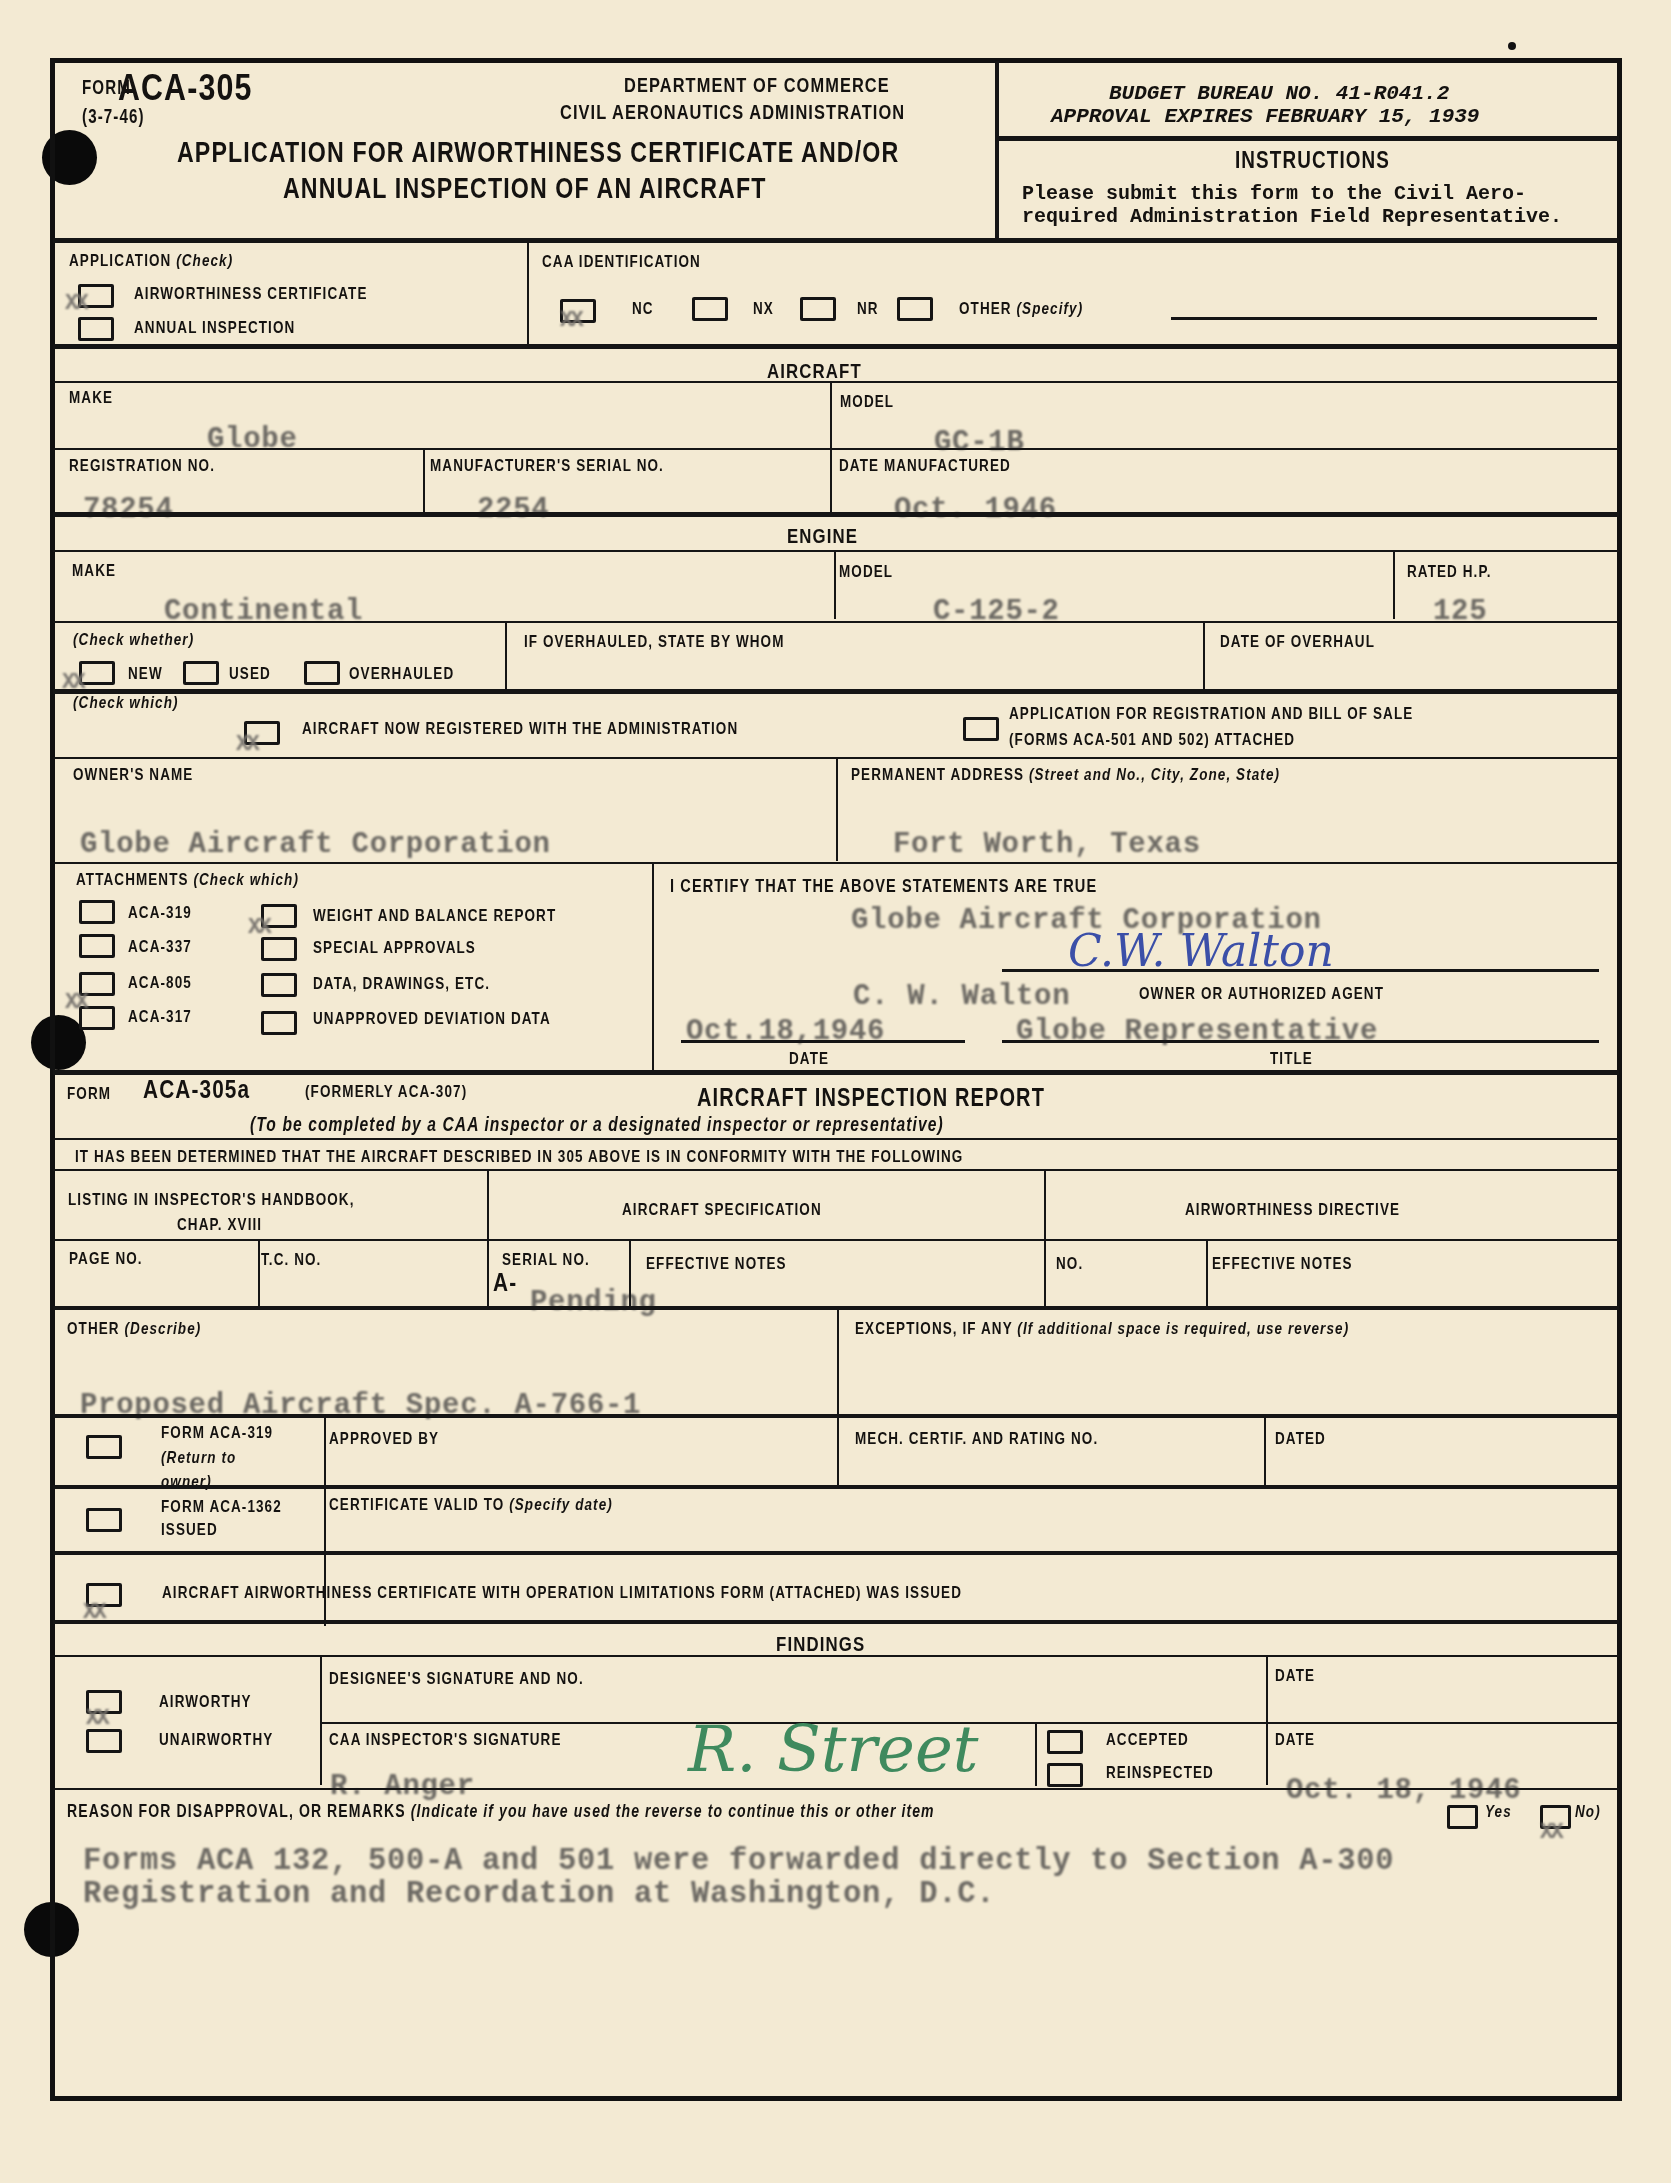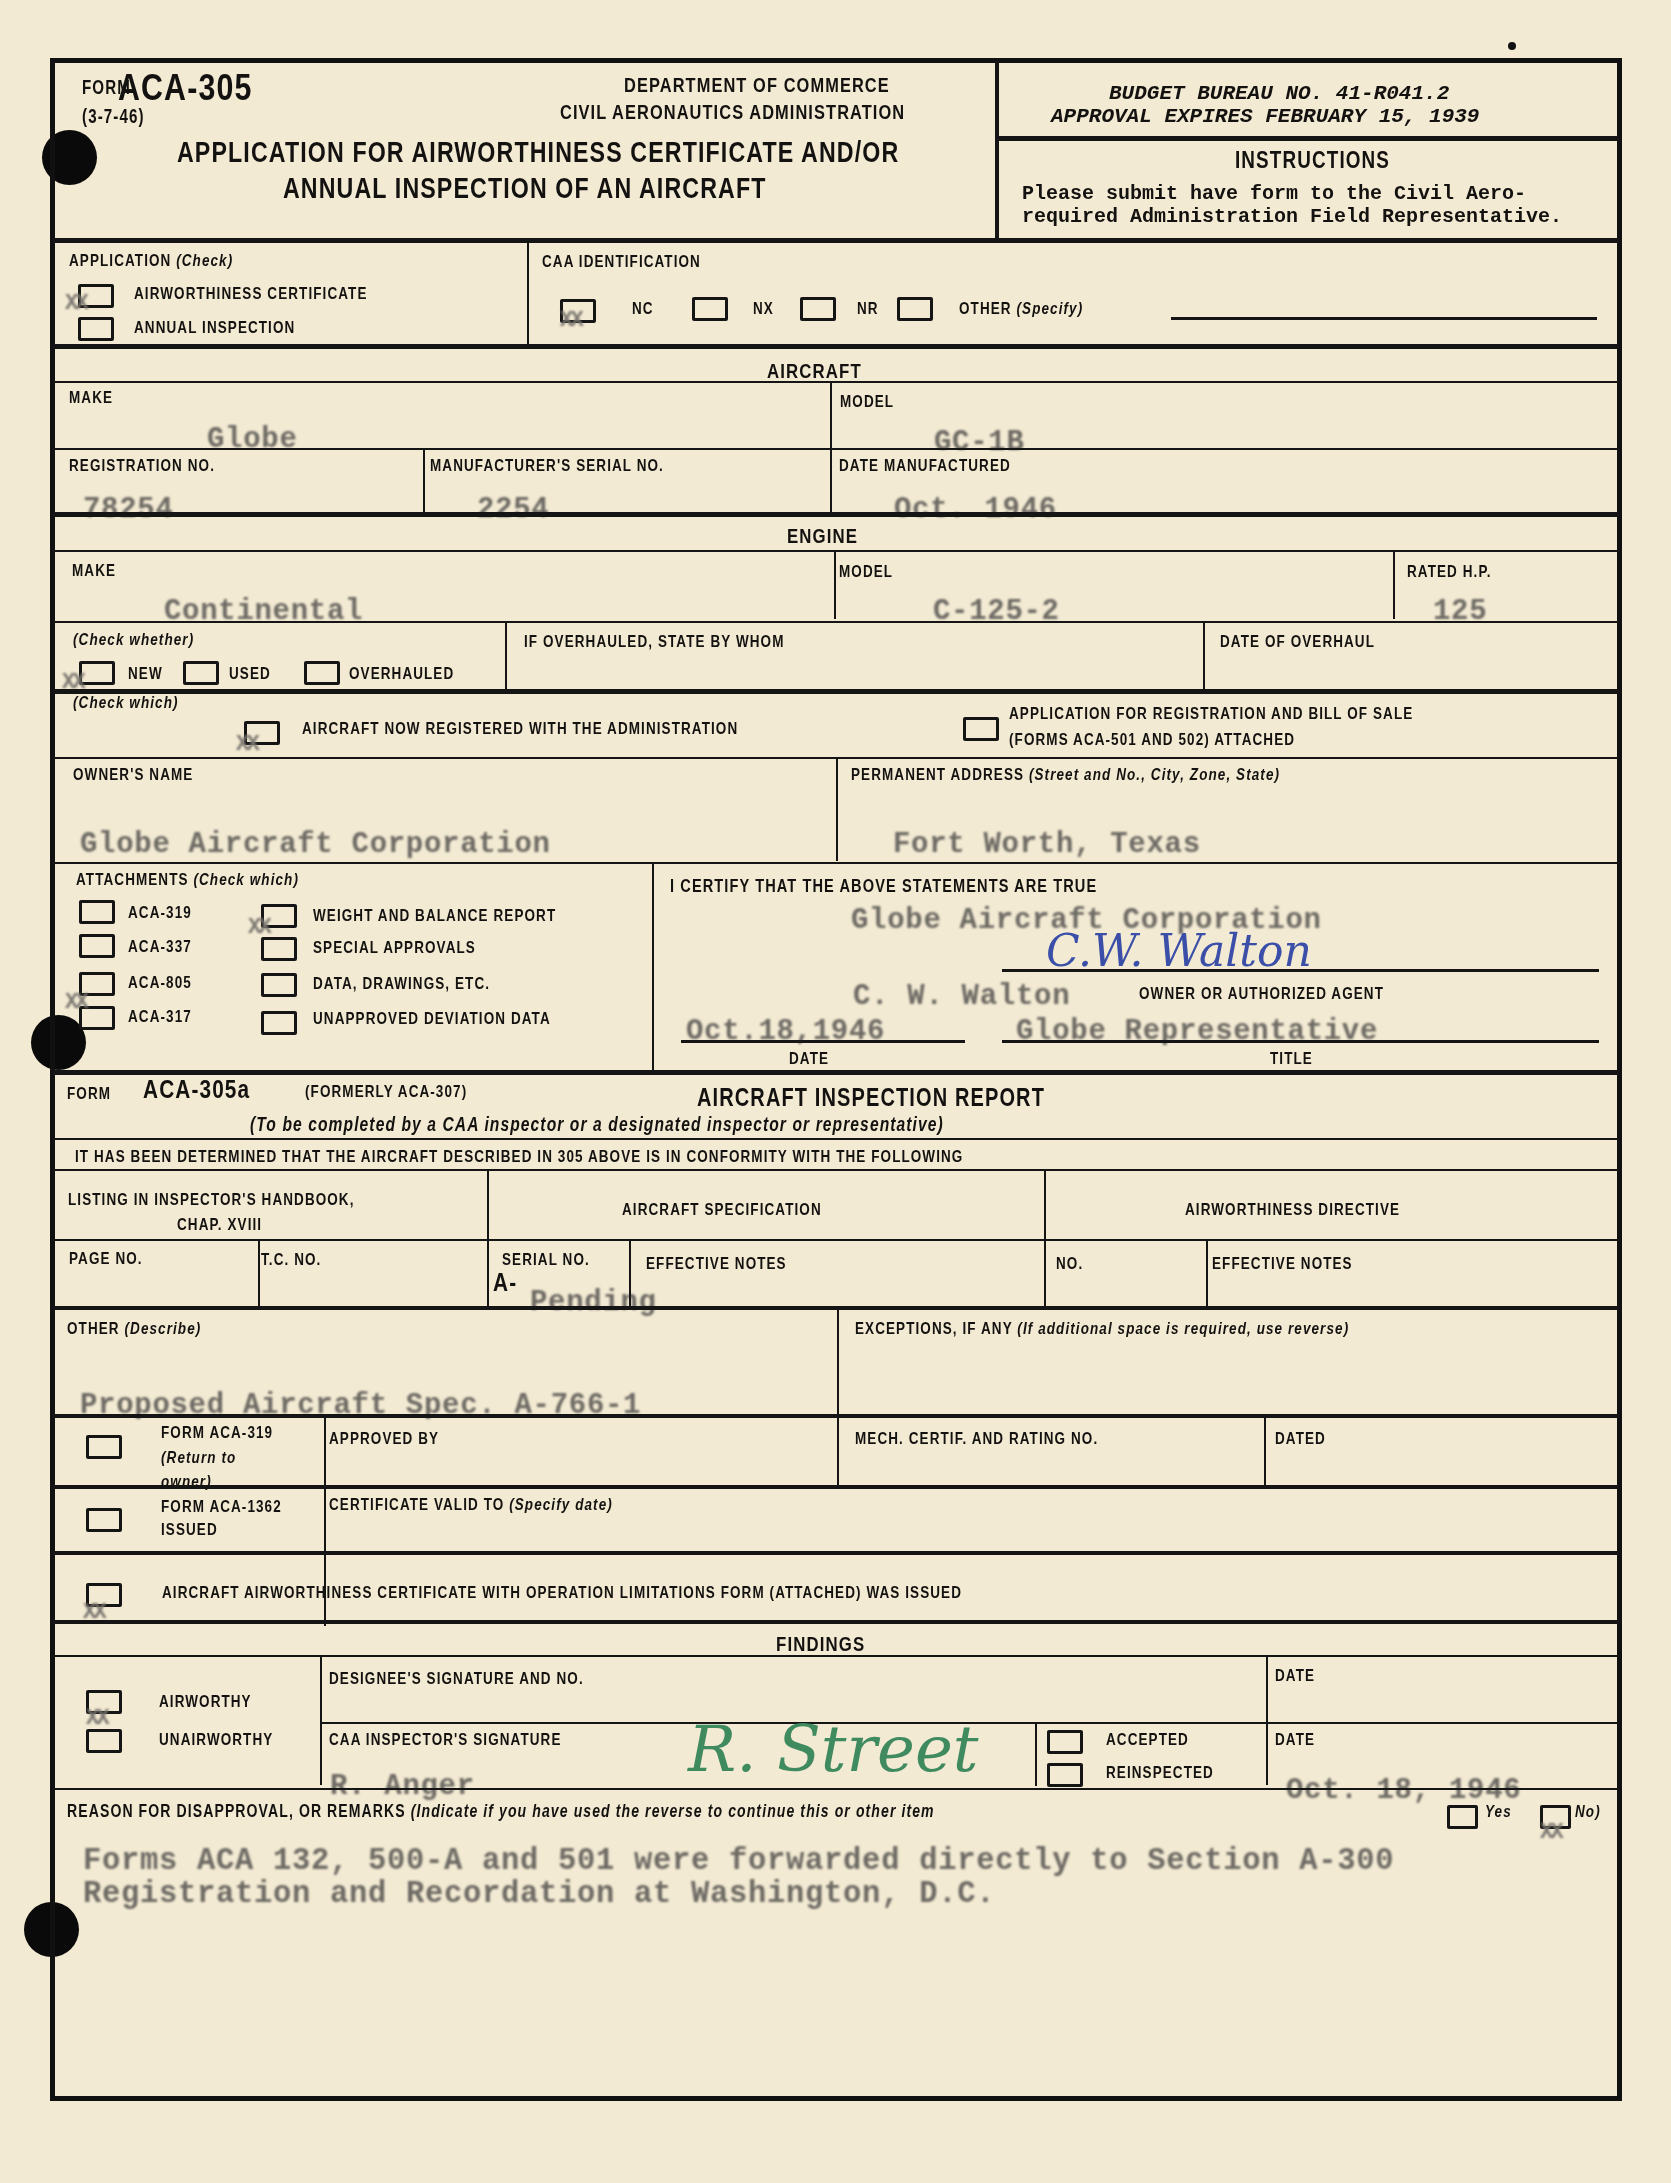--- a/index.html
+++ b/index.html
@@ -38,21 +38,21 @@
 <div class="lbl" style="left:624px;top:73px;font-size:21px;">DEPARTMENT OF COMMERCE</div>
 <div class="lbl" style="left:560px;top:100px;font-size:21px;">CIVIL AERONAUTICS ADMINISTRATION</div>
 <div class="hdr" style="left:177px;top:136px;font-size:29px;">APPLICATION FOR AIRWORTHINESS CERTIFICATE AND/OR</div>
 <div class="hdr" style="left:283px;top:172px;font-size:29px;">ANNUAL INSPECTION OF AN AIRCRAFT</div>
 
 <div class="vl thick" style="left:995px;top:61px;height:179px;"></div>
 <div class="hl" style="left:995px;top:136px;width:624px;border-top-width:5.5px;"></div>
 <div class="serif" style="left:1109px;top:82px;font-size:21px;font-style:italic;">BUDGET BUREAU NO. 41-R041.2</div>
 <div class="serif" style="left:1051px;top:105px;font-size:21px;font-style:italic;">APPROVAL EXPIRES  FEBRUARY 15, 1939</div>
 <div class="hdr" style="left:1235px;top:147px;font-size:23.6px;">INSTRUCTIONS</div>
-<div class="serif" style="left:1022px;top:182px;font-size:20px;">Please submit  have form to the Civil Aero-</div>
+<div class="serif" style="left:1022px;top:182px;font-size:20px;">Please submit  this form to the Civil Aero-</div>
 <div class="serif" style="left:1022px;top:205px;font-size:20px;">required Administration Field Representative.</div>
 
 <div class="hl" style="left:53px;top:238px;width:1566px;border-top-width:5.5px;"></div>
 
 <div class="lbl" style="left:69px;top:250px;"><span>APPLICATION</span> <i>(Check)</i></div>
 <div class="cb" style="left:78px;top:284px;"></div>
 <div class="xx" style="left:65px;top:291px;">XX</div>
 <div class="lbl" style="left:134px;top:283px;">AIRWORTHINESS CERTIFICATE</div>
 <div class="cb" style="left:78px;top:317px;"></div>
 <div class="lbl" style="left:134px;top:317px;">ANNUAL INSPECTION</div>
@@ -147,21 +147,21 @@
 <div class="cb" style="left:261px;top:937px;"></div>
 <div class="lbl" style="left:313px;top:937px;">SPECIAL APPROVALS</div>
 <div class="cb" style="left:261px;top:973px;"></div>
 <div class="lbl" style="left:313px;top:973px;">DATA, DRAWINGS, ETC.</div>
 <div class="cb" style="left:261px;top:1011px;"></div>
 <div class="lbl" style="left:313px;top:1008px;">UNAPPROVED DEVIATION DATA</div>
 
 <div class="vl" style="left:652px;top:862px;height:208px;"></div>
 <div class="lbl" style="left:670px;top:875px;font-size:18.7px;">I CERTIFY THAT THE ABOVE STATEMENTS ARE TRUE</div>
 <div class="typed" style="left:851px;top:904px;">Globe Aircraft Corporation</div>
-<div class="sig" style="left:1046px;top:925px;font-size:44px;color:#3b4fa8;">C.W. Walton</div>
+<div class="sig" style="left:1068px;top:925px;font-size:44px;color:#3b4fa8;">C.W. Walton</div>
 <div class="uline" style="left:1002px;top:969px;width:597px;"></div>
 <div class="typed" style="left:853px;top:980px;">C. W. Walton</div>
 <div class="lbl" style="left:1139px;top:983px;">OWNER OR AUTHORIZED AGENT</div>
 <div class="typed" style="left:686px;top:1015px;">Oct.18,1946</div>
 <div class="uline" style="left:681px;top:1040px;width:284px;"></div>
 <div class="lbl" style="left:789px;top:1048px;">DATE</div>
 <div class="typed" style="left:1016px;top:1015px;">Globe Representative</div>
 <div class="uline" style="left:1002px;top:1040px;width:597px;"></div>
 <div class="lbl" style="left:1270px;top:1048px;">TITLE</div>
 <div class="hl" style="left:53px;top:1070px;width:1566px;border-top-width:5.5px;"></div>

